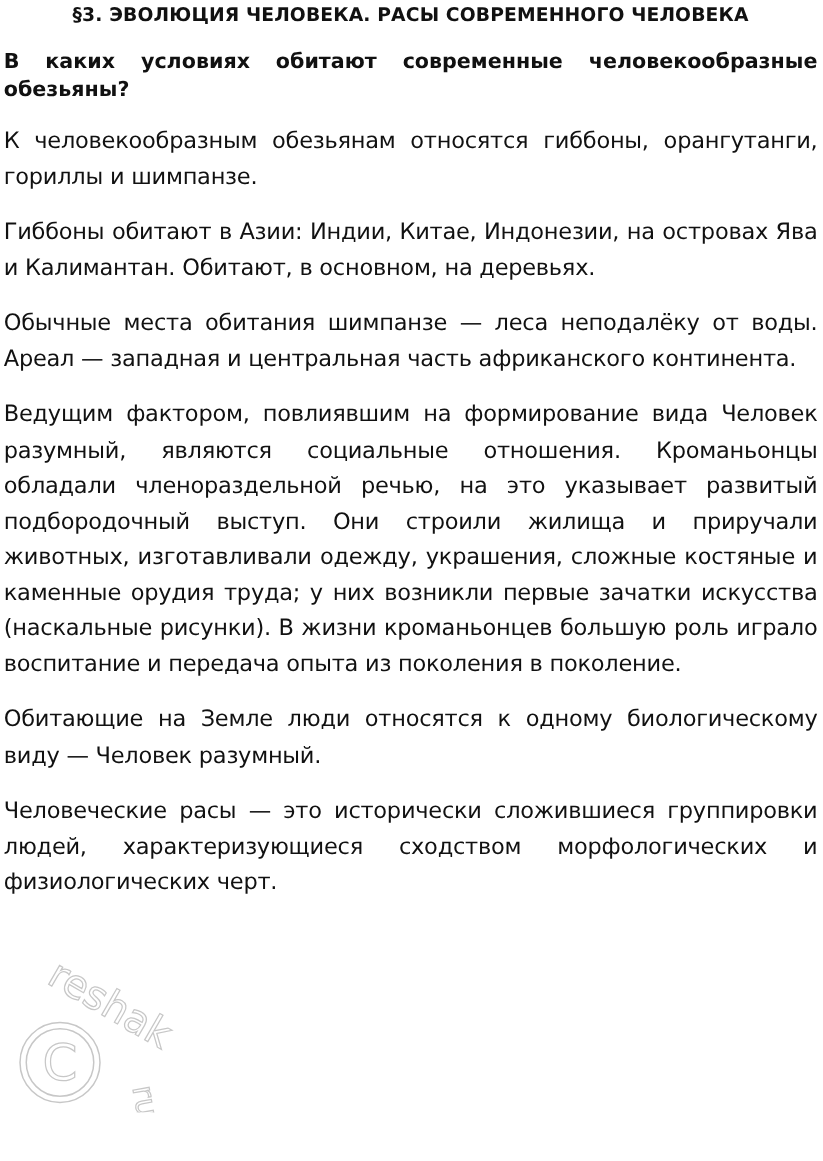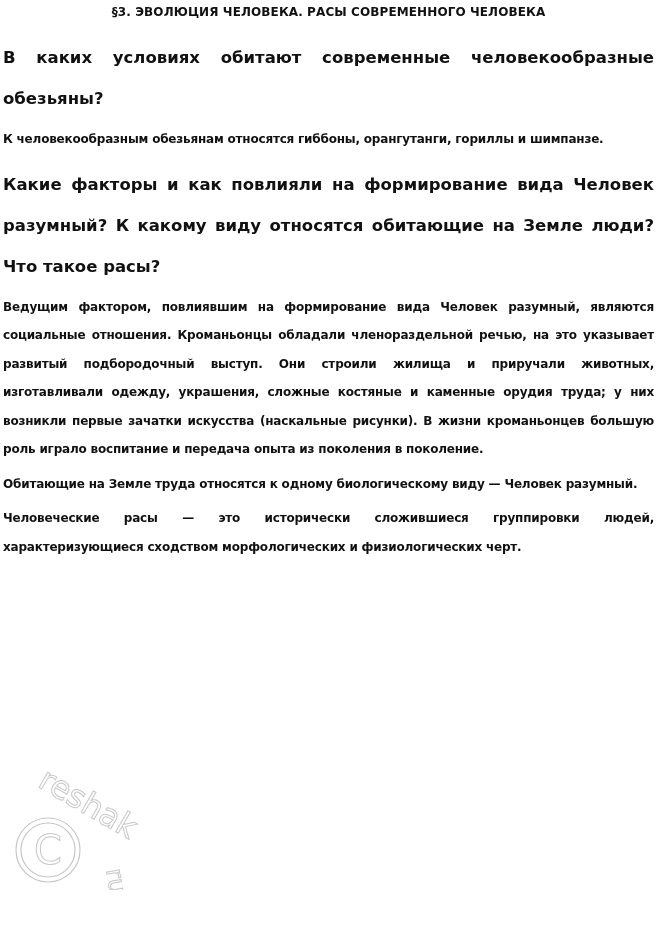--- a/index.html
+++ b/index.html
@@ -2,51 +2,52 @@
 <html><head>
 <meta charset="utf-8">
 <style>
   html, body { margin: 0; padding: 0; background: #ffffff; }
   body {
     width: 658px; height: 929px; overflow: hidden; position: relative;
     font-family: "DejaVu Sans", sans-serif; color: #111111;
   }
   .page { padding: 0 4px 0 3px; }
   .title {
-    text-align: center; font-weight: bold; font-size: 12px;
+    text-align: center; font-weight: bold; font-size: 15px;
     margin: 0; padding-top: 1px; line-height: 22px; letter-spacing: 0.1px;
   }
   .q {
-    font-weight: bold; font-size: 16.5px; line-height: 41px;
+    font-weight: bold; font-size: 16.5px; line-height: 23px;
     text-align: justify; margin: 16px 0 0 0;
   }
   .p {
-    font-size: 12px; line-height: 28.5px; text-align: justify;
-    margin: 6px 0 0 0; letter-spacing: -0.2px; font-weight: bold;
+    font-size: 18px; line-height: 28.5px; text-align: justify;
+    margin: 16px 0 0 0; letter-spacing: -0.2px;
   }
   .watermark {
     position: absolute; left: 8px; top: 770px; width: 190px; height: 120px;
     pointer-events: none; opacity: 0.55;
   }
 </style>
 </head>
 <body>
 
 <div class="page">
   <h1 class="title">§3. ЭВОЛЮЦИЯ ЧЕЛОВЕКА. РАСЫ СОВРЕМЕННОГО ЧЕЛОВЕКА</h1>
 
   <section>
     <p class="q" style="margin-top:14px;">В каких условиях обитают современные человекообразные обезьяны?</p>
     <p class="p">К человекообразным обезьянам относятся гиббоны, орангутанги, гориллы и шимпанзе.</p>
+    <p class="p">Гиббоны обитают в Азии: Индии, Китае, Индонезии, на островах Ява и Калимантан. Обитают, в основном, на деревьях.</p>
+    <p class="p">Обычные места обитания шимпанзе — леса неподалёку от воды. Ареал — западная и центральная часть африканского континента.</p>
   </section>
 
   <section>
-    <p class="q" style="margin-top:10px;">Какие факторы и как повлияли на формирование вида Человек разумный? К какому виду относятся обитающие на Земле люди? Что такое расы?</p>
     <p class="p">Ведущим фактором, повлиявшим на формирование вида Человек разумный, являются социальные отношения. Кроманьонцы обладали членораздельной речью, на это указывает развитый подбородочный выступ. Они строили жилища и приручали животных, изготавливали одежду, украшения, сложные костяные и каменные орудия труда; у них возникли первые зачатки искусства (наскальные рисунки). В жизни кроманьонцев большую роль играло воспитание и передача опыта из поколения в поколение.</p>
-    <p class="p">Обитающие на Земле труда относятся к одному биологическому виду — Человек разумный.</p>
+    <p class="p">Обитающие на Земле люди относятся к одному биологическому виду — Человек разумный.</p>
     <p class="p">Человеческие расы — это исторически сложившиеся группировки людей, характеризующиеся сходством морфологических и физиологических черт.</p>
   </section>
 </div>
 
 <div class="watermark">
   <svg width="190" height="120" viewBox="0 0 190 120">
     <g fill="none" stroke="#9a9a9a" stroke-width="1.2">
       <circle cx="40" cy="80" r="32"></circle>
       <circle cx="40" cy="80" r="27"></circle>
     </g>

